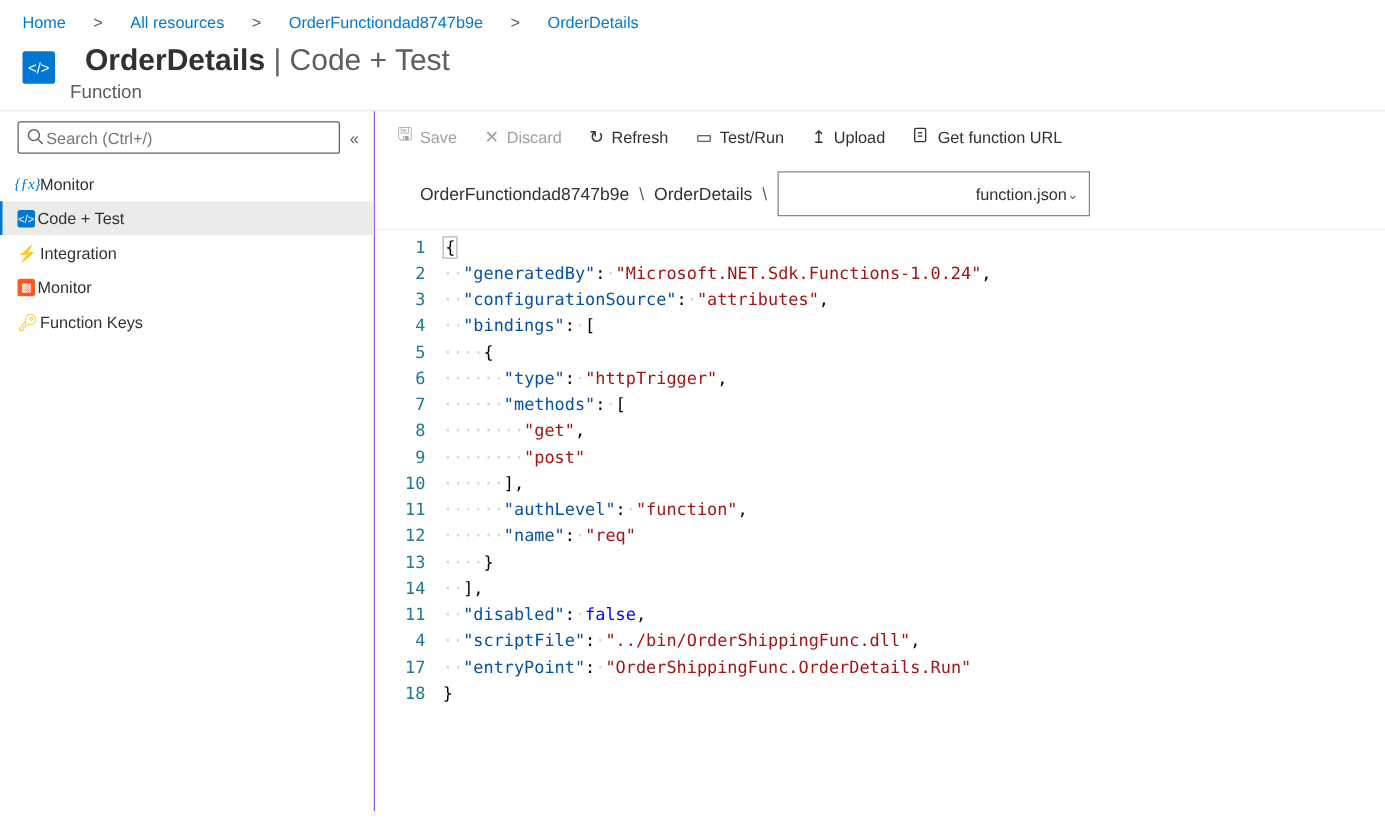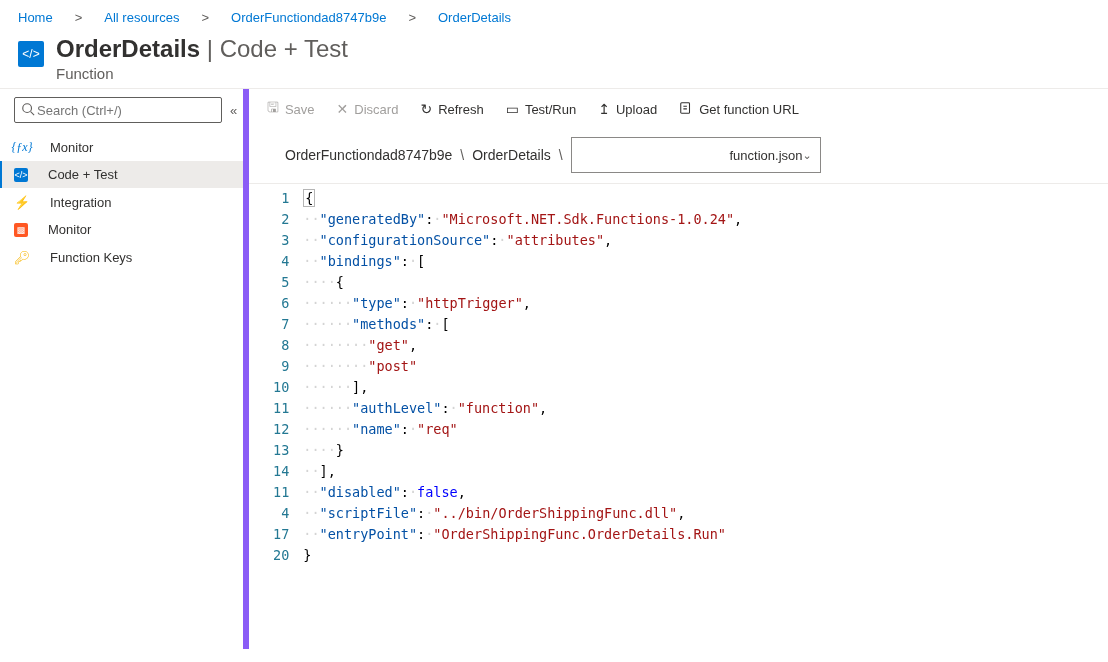--- a/index.html
+++ b/index.html
@@ -37,21 +37,21 @@
     background: #0078d4;
     color: #fff;
     display: flex;
     align-items: center;
     justify-content: center;
     font-size: 12px;
     margin-top: 6px;
     border-radius: 2px;
   }
   .title-text h1 {
-    margin: 0;
+    margin: 12px;
     font-size: 24px;
     font-weight: 600;
     color: #323130;
     display: inline;
   }
   .title-text .light {
     font-weight: 300;
     color: #605e5c;
   }
   .subtitle {
@@ -61,24 +61,24 @@
   }
 
   
   .main {
     display: flex;
     border-top: 1px solid #edebe9;
   }
 
   
   .sidebar {
-    width: 249px;
+    width: 300px;
     flex-shrink: 0;
     padding: 8px 0 0 0;
-    border-right: 6px solid #8b5cf6;
+    border-right: 1px solid #8b5cf6;
     height: 560px;
   }
   .search-row {
     display: flex;
     align-items: center;
     padding: 0 12px 10px 14px;
     gap: 8px;
   }
   .search-box {
     flex: 1;
@@ -98,21 +98,21 @@
   }
   .collapse-caret {
     color: #605e5c;
     cursor: pointer;
     font-size: 13px;
   }
 
   .side-item {
     display: flex;
     align-items: center;
-    gap: 20px;
+    gap: 2px;
     padding: 6px 14px;
     font-size: 13px;
     cursor: pointer;
     color: #323130;
   }
   .side-item.selected {
     background: #edebe9;
     border-left: 2px solid #0078d4;
     padding-left: 12px;
     font-weight: 400;
@@ -338,19 +338,19 @@
           <div>8</div>
           <div>9</div>
           <div>10</div>
           <div>11</div>
           <div>12</div>
           <div>13</div>
           <div>14</div>
           <div>11</div>
           <div>4</div>
           <div>17</div>
-          <div>20</div>
+          <div>18</div>
         </div>
       <div class="codelines" id="codebody"><div class="line"><div class="codecell"><span class="first-brace"><span class="tok-punct">{</span></span></div></div><div class="line"><div class="codecell"><span class="ws">··</span><span class="tok-key">"generatedBy"</span><span class="tok-punct">:</span><span class="ws">·</span><span class="tok-str">"Microsoft.NET.Sdk.Functions-1.0.24"</span><span class="tok-punct">,</span></div></div><div class="line"><div class="codecell"><span class="ws">··</span><span class="tok-key">"configurationSource"</span><span class="tok-punct">:</span><span class="ws">·</span><span class="tok-str">"attributes"</span><span class="tok-punct">,</span></div></div><div class="line"><div class="codecell"><span class="ws">··</span><span class="tok-key">"bindings"</span><span class="tok-punct">:</span><span class="ws">·</span><span class="tok-punct">[</span></div></div><div class="line"><div class="codecell"><span class="ws">····</span><span class="tok-punct">{</span></div></div><div class="line"><div class="codecell"><span class="ws">······</span><span class="tok-key">"type"</span><span class="tok-punct">:</span><span class="ws">·</span><span class="tok-str">"httpTrigger"</span><span class="tok-punct">,</span></div></div><div class="line"><div class="codecell"><span class="ws">······</span><span class="tok-key">"methods"</span><span class="tok-punct">:</span><span class="ws">·</span><span class="tok-punct">[</span></div></div><div class="line"><div class="codecell"><span class="ws">········</span><span class="tok-str">"get"</span><span class="tok-punct">,</span></div></div><div class="line"><div class="codecell"><span class="ws">········</span><span class="tok-str">"post"</span></div></div><div class="line"><div class="codecell"><span class="ws">······</span><span class="tok-punct">],</span></div></div><div class="line"><div class="codecell"><span class="ws">······</span><span class="tok-key">"authLevel"</span><span class="tok-punct">:</span><span class="ws">·</span><span class="tok-str">"function"</span><span class="tok-punct">,</span></div></div><div class="line"><div class="codecell"><span class="ws">······</span><span class="tok-key">"name"</span><span class="tok-punct">:</span><span class="ws">·</span><span class="tok-str">"req"</span></div></div><div class="line"><div class="codecell"><span class="ws">····</span><span class="tok-punct">}</span></div></div><div class="line"><div class="codecell"><span class="ws">··</span><span class="tok-punct">],</span></div></div><div class="line"><div class="codecell"><span class="ws">··</span><span class="tok-key">"disabled"</span><span class="tok-punct">:</span><span class="ws">·</span><span class="tok-bool">false</span><span class="tok-punct">,</span></div></div><div class="line"><div class="codecell"><span class="ws">··</span><span class="tok-key">"scriptFile"</span><span class="tok-punct">:</span><span class="ws">·</span><span class="tok-str">"../bin/OrderShippingFunc.dll"</span><span class="tok-punct">,</span></div></div><div class="line"><div class="codecell"><span class="ws">··</span><span class="tok-key">"entryPoint"</span><span class="tok-punct">:</span><span class="ws">·</span><span class="tok-str">"OrderShippingFunc.OrderDetails.Run"</span></div></div><div class="line"><div class="codecell"><span class="tok-punct">}</span></div></div></div>
     </div>
 
   </div>
 </div>
 
 </body></html>

